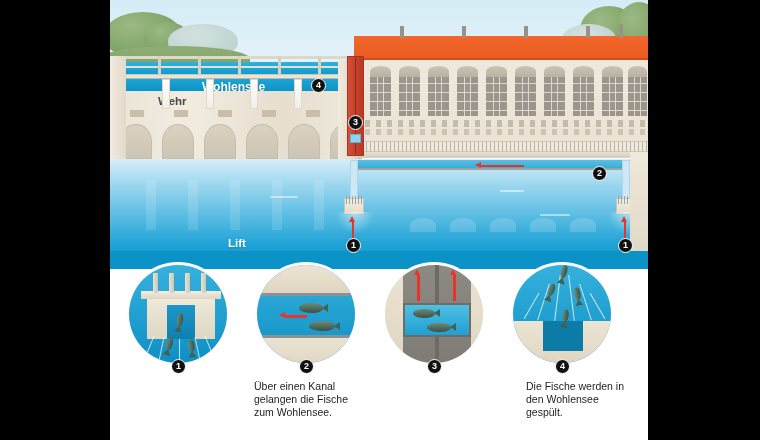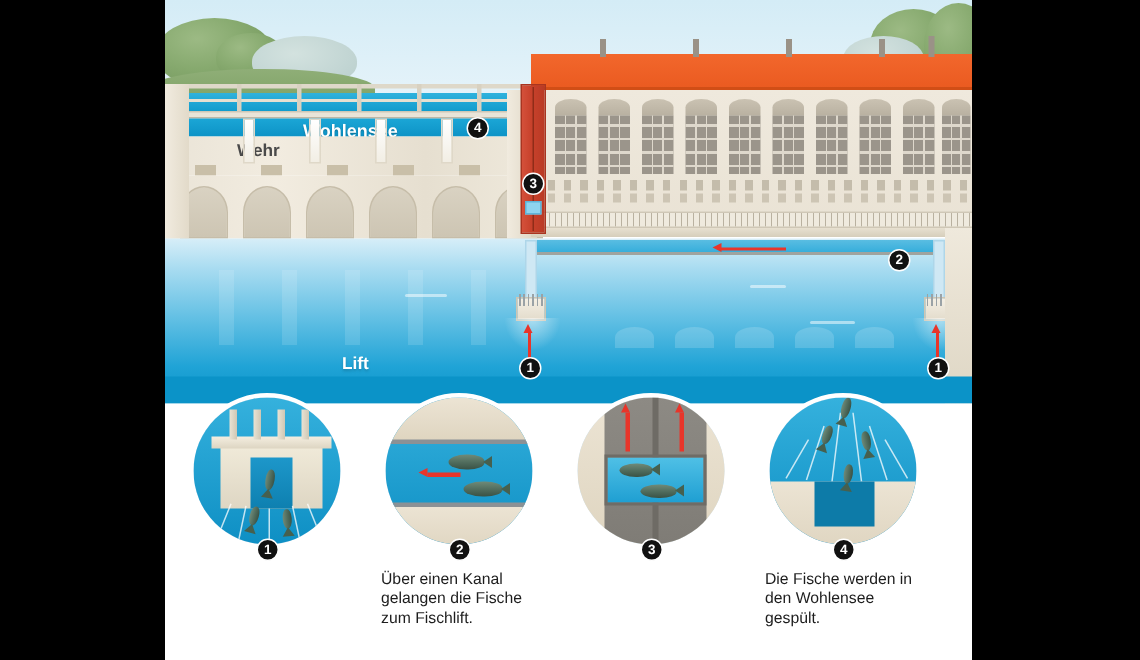--- a/index.html
+++ b/index.html
@@ -415,20 +415,20 @@
         <div class="fish-body"></div>
         <div class="fish-tail" style="left:-5px; top:-1px;"></div>
       </div>
       <div class="fish" style="left:46px; top:48px; width:13px; height:6px; transform:rotate(-82deg);">
         <div class="fish-body"></div>
         <div class="fish-tail" style="left:-5px; top:-1px;"></div>
       </div>
     </div>
     <div class="badge" style="left:445px; top:359px;">4</div>
 
-    <div class="caption" style="left:144px; top:380px;">Über einen Kanal gelangen die Fische zum Fischlift.</div>
-    <div class="caption" style="left:400px; top:380px;">Die Fische werden in den Wohlensee gespült.</div>
+    <div class="caption" style="left:144px; top:380px;">Über einen Kanal gelangen die Fische zum Wohlensee.</div>
+    <div class="caption" style="left:416px; top:380px;">Die Fische werden in den Wohlensee gespült.</div>
 
   </div>
 
   <div style="position:absolute;left:0;top:0;width:110px;height:440px;background:#000;"></div>
   <div style="position:absolute;left:648px;top:0;width:112px;height:440px;background:#000;"></div>
 </div>
 
 </body></html>

